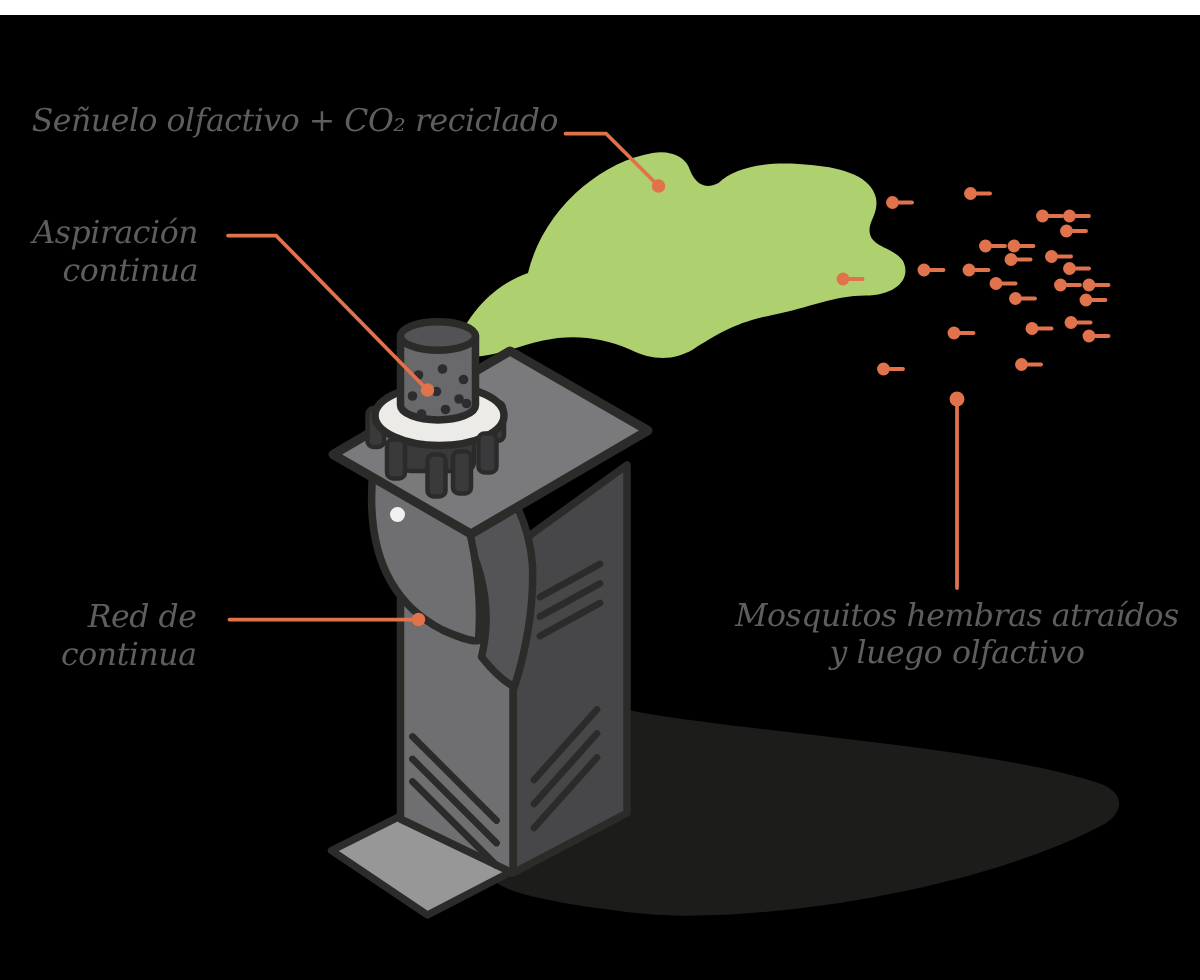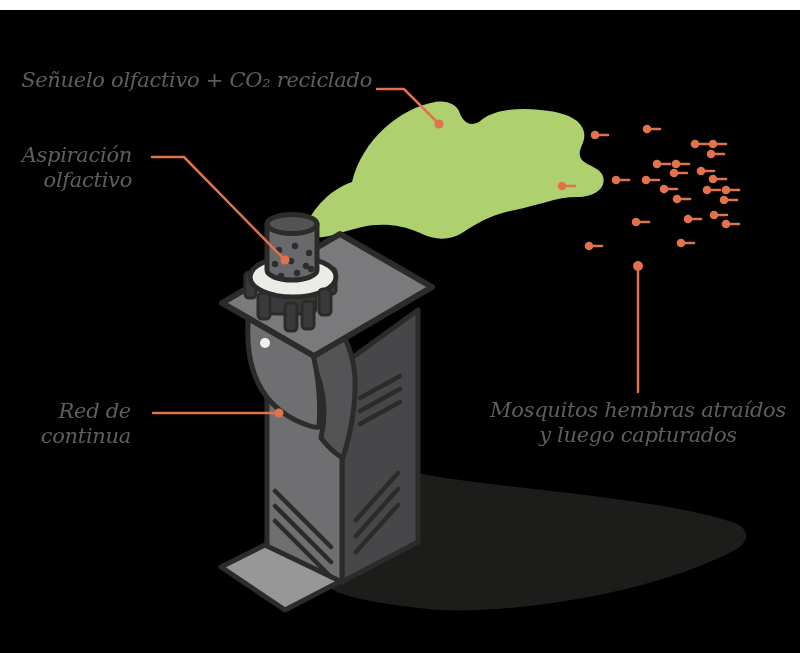--- a/index.html
+++ b/index.html
@@ -193,18 +193,18 @@
         </g>
         <g>
           <circle cx="562" cy="176" r="4.3" fill="#E0724C"></circle>
           <line x1="566.5" y1="176" x2="575" y2="176" stroke="#E0724C" stroke-width="2.6" stroke-linecap="round"></line>
         </g>
       </g>
   </svg>
 
   <div class="label label-lure">Señuelo olfactivo + CO₂ reciclado</div>
   <div class="label label-suction">Aspiración
-olfactivo</div>
+continua</div>
   <div class="label label-net">Red de
 continua</div>
   <div class="label label-mosquitos">Mosquitos hembras atraídos
-y luego capturados</div>
+y luego olfactivo</div>
 </div>
 
 </body></html>

